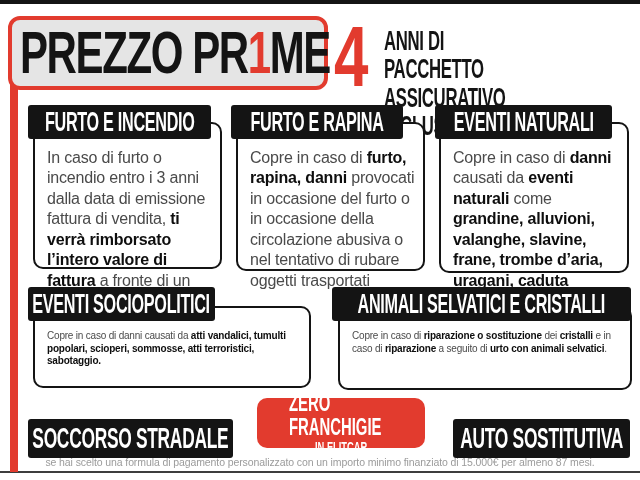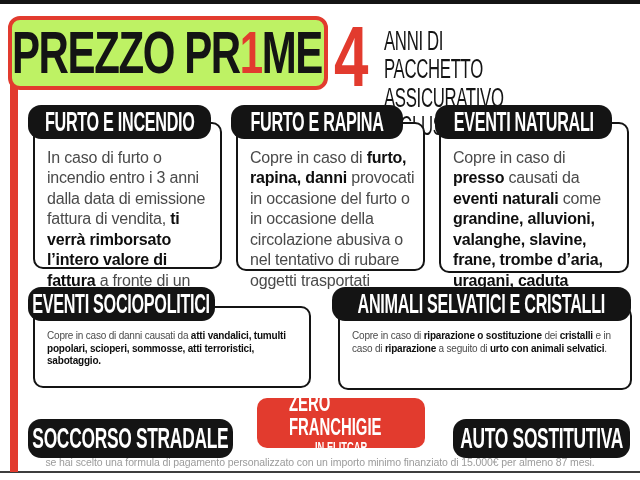--- a/index.html
+++ b/index.html
@@ -6,36 +6,36 @@
   * { margin:0; padding:0; box-sizing:border-box; }
   html,body { width:640px; height:480px; overflow:hidden; }
   body { position:relative; background:#ffffff; font-family:"Liberation Sans",sans-serif; }
 
   .cond { display:inline-block; white-space:nowrap; transform:scaleX(.6); letter-spacing:-.5px; }
 
   #topbar { position:absolute; left:0; top:0; width:640px; height:4px; background:var(--ink); }
   #bottomline { position:absolute; left:0; top:471px; width:640px; height:2px; background:#3d3d3d; }
 
   #title-box { position:absolute; left:8px; top:16px; width:320px; height:74px;
-               border:4px solid var(--red); border-radius:12px; background:#bef264;
-               display:flex; align-items:center; z-index:3; }
+               border:4px solid var(--red); border-radius:12px; background:#e5e5e5;
+               display:flex; align-items:center; padding-left:8px; z-index:3; }
   #title-text { font-size:60px; font-weight:700; color:var(--ink); line-height:1;
                 transform:scaleX(.7); transform-origin:left center; letter-spacing:-2px; white-space:nowrap; }
   #title-text .one { color:var(--red); }
 
   #red-line { position:absolute; left:10px; top:84px; width:8px; height:388px; background:var(--red); z-index:1; }
 
   #big4 { position:absolute; left:334px; top:13px; z-index:2; }
   #big4 .n4 { font-size:86px; font-weight:700; color:var(--red); line-height:1;
               transform:scaleX(.72); transform-origin:left top; }
 
-  #subtitle { position:absolute; left:384px; top:27px; color:var(--ink); font-weight:400; }
+  #subtitle { position:absolute; left:384px; top:27px; color:var(--ink); font-weight:700; }
   #subtitle .sub { font-size:27px; line-height:1.05; transform:scaleX(.62); transform-origin:left center; letter-spacing:-.5px; }
 
-  .badge { position:absolute; background:var(--ink); color:#fff; border-radius:13px;
+  .badge { position:absolute; background:var(--ink); color:#fff; border-radius:3px;
            display:flex; align-items:center; justify-content:center; font-weight:700; z-index:2; }
   .card-badge { height:34px; font-size:27px; }
   .bottom-badge { height:39px; font-size:29px;margin-top:12px; }
   .badge .cond { transform-origin:center center; }
 
   .bodybox { position:absolute; background:#fff; border:2px solid var(--ink); border-radius:10px;
              color:#4a4a4a; font-size:16px; line-height:1.28; letter-spacing:-.2px;
              padding:24px 8px 6px 12px; z-index:1; }
   .bodybox b { color:#0e0e0e; }
   .bodybox.wide-body { font-size:10px; line-height:1.25; padding-top:22px; }
@@ -75,21 +75,21 @@
   <div class="bodybox" style="left:33px;top:122px;width:189px;height:147px"><span>In caso di furto o incendio entro i 3 anni dalla data di emissione fattura di vendita, </span><b>ti verrà rimborsato l’intero valore di fattura</b><span> a fronte di un riacquisto presso Elitcar</span></div>
 
   <div class="badge card-badge" style="left:231px;top:105px;width:172px">
       <span class="cond">FURTO E RAPINA</span>
     </div>
   <div class="bodybox" style="left:236px;top:122px;width:189px;height:149px"><span>Copre in caso di </span><b>furto, rapina, danni</b><span> provocati in occasione del furto o in occasione della circolazione abusiva o nel tentativo di rubare oggetti trasportati</span></div>
 
   <div class="badge card-badge" style="left:435px;top:105px;width:177px">
       <span class="cond">EVENTI NATURALI</span>
     </div>
-  <div class="bodybox" style="left:439px;top:122px;width:190px;height:151px"><span>Copre in caso di </span><b>presso</b><span> causati da </span><b>eventi naturali</b><span> come </span><b>grandine, alluvioni, valanghe, slavine, frane, trombe d’aria, uragani, caduta accidentale di neve</b><span>.</span></div>
+  <div class="bodybox" style="left:439px;top:122px;width:190px;height:151px"><span>Copre in caso di </span><b>danni</b><span> causati da </span><b>eventi naturali</b><span> come </span><b>grandine, alluvioni, valanghe, slavine, frane, trombe d’aria, uragani, caduta accidentale di neve</b><span>.</span></div>
 
   <div class="badge card-badge" style="left:28px;top:287px;width:187px">
       <span class="cond">EVENTI SOCIOPOLITICI</span>
     </div>
   <div class="bodybox wide-body" style="left:33px;top:306px;width:278px;height:82px"><span>Copre in caso di danni causati da </span><b>atti vandalici, tumulti popolari, scioperi, sommosse, atti terroristici, sabotaggio.</b></div>
 
   <div class="badge card-badge" style="left:332px;top:287px;width:299px">
       <span class="cond">ANIMALI SELVATICI E CRISTALLI</span>
     </div>
   <div class="bodybox wide-body" style="left:338px;top:306px;width:294px;height:84px"><span>Copre in caso di </span><b>riparazione o sostituzione</b><span> dei </span><b>cristalli</b><span> e in caso di </span><b>riparazione</b><span> a seguito di </span><b>urto con animali selvatici</b><span>.</span></div>

